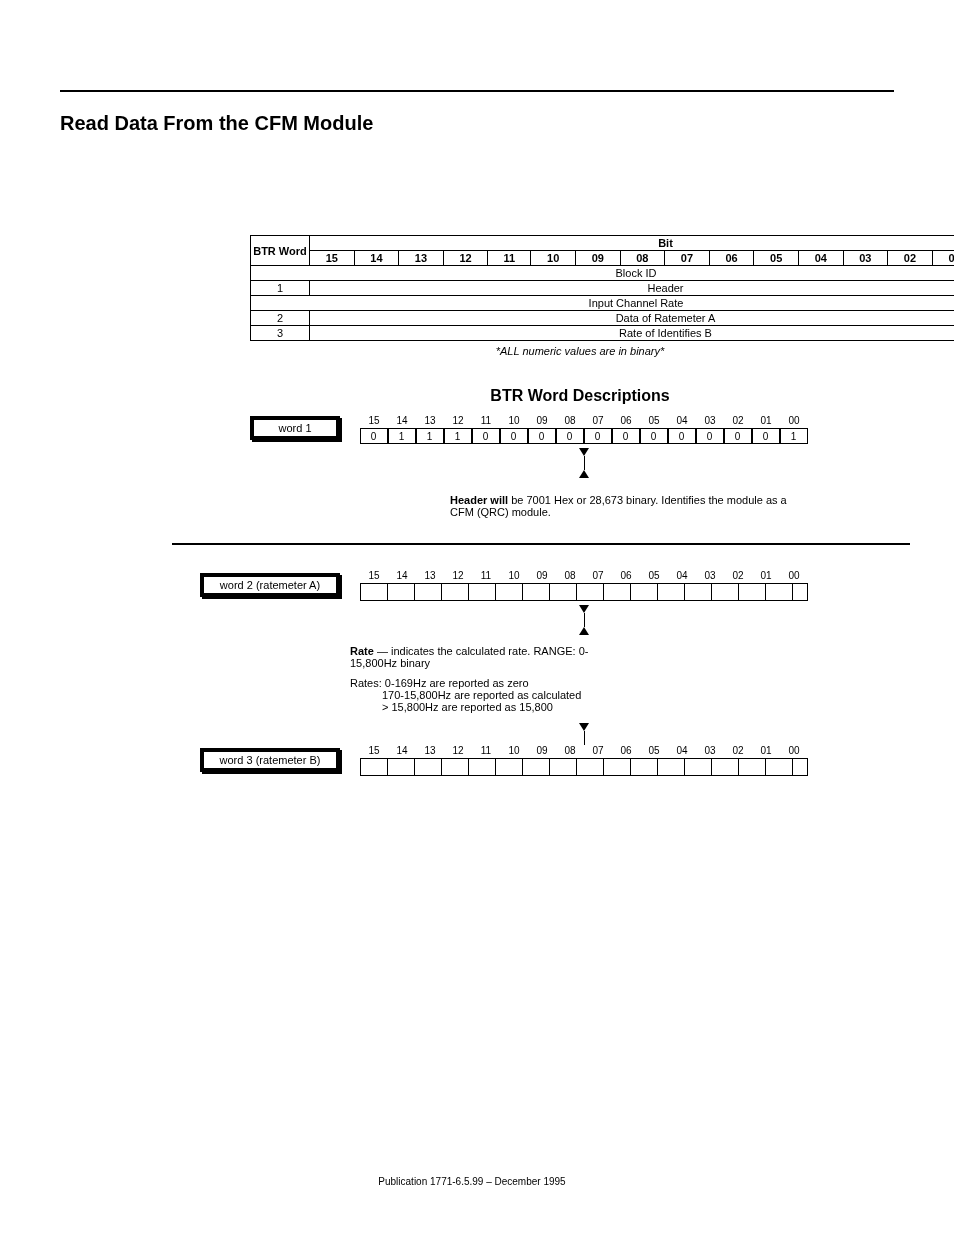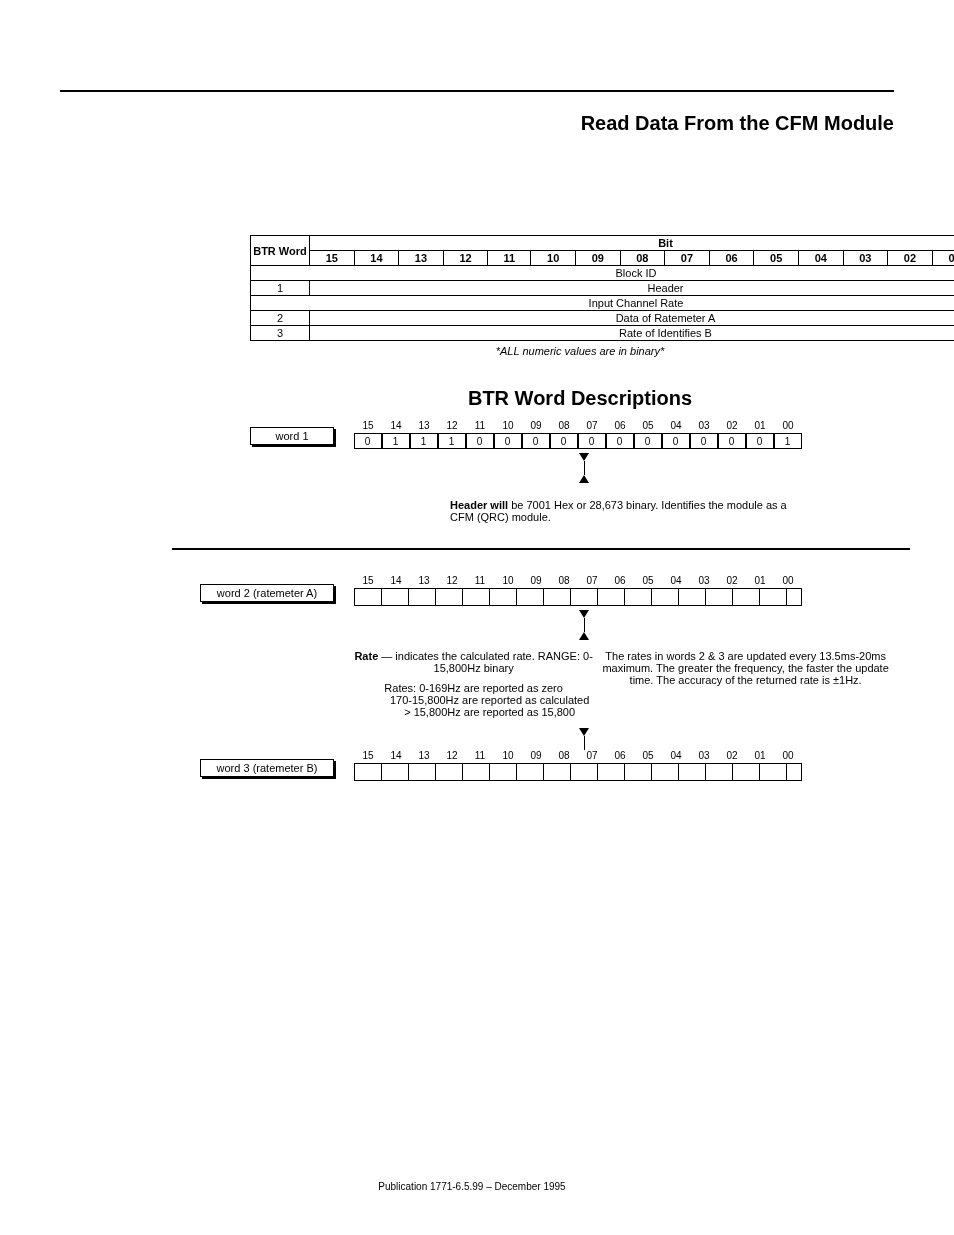--- a/index.html
+++ b/index.html
@@ -9,21 +9,21 @@
     padding: 40px 60px;
     color: #000;
     width: 954px;
     box-sizing: border-box;
   }
   .hr-top {
     border-top: 2px solid #000;
     margin: 50px 0 10px 0;
   }
   .page-title {
-    text-align: right;
+    text-align: left;
     font-size: 20px;
     font-weight: bold;
     margin: 20px 0 100px 0;
   }
   
   .btr-table {
     border-collapse: collapse;
     width: 772px;
     margin-left: 190px;
     font-size: 11px;
@@ -38,34 +38,34 @@
   .footnote {
     text-align: center;
     font-style: italic;
     font-size: 11px;
     margin-top: 4px;
   }
   
   .subhead {
     text-align: center;
     font-weight: bold;
-    font-size: 20px;
+    font-size: 16px;
     margin: 30px 0 10px 0;
     width: 660px;
     margin-left: 190px;
   }
   
   .bitrow {
     display: flex;
     align-items: flex-end;
     margin-top: 6px;
     margin-left: 120px;
   }
   .word-box {
-    border: 1px solid #000000;
+    border: 4px solid #000000;
     box-shadow: 2px 2px 0 #000;
     padding: 2px 6px;
     font-size: 11px;
     min-width: 120px;
     text-align: center;
     margin-right: 20px;
     background: #fff;
     margin-bottom: 4px;
   }
   .bit-col {
@@ -128,21 +128,20 @@
     border-top: 2px solid #000;
     margin: 25px 0 25px 0;
     width: 738px;
     margin-left: 112px;
   }
   .two-col {
     display: flex;
     margin-left: 290px;
     font-size: 11px;
     margin-top: 10px;
-    text-align: center;
   }
   .two-col .left { width: 250px; }
   .two-col .right { width: 300px; }
   .pubnote {
     text-align: center;
     font-size: 10px;
     margin-top: 400px;
     margin-right: 10px;
   }
   b { font-weight: bold; }
@@ -363,21 +362,20 @@
 </div>
 
 <div class="two-col">
   <div class="left">
     <div><b>Rate</b><span> — indicates the calculated rate. RANGE: 0-15,800Hz binary</span></div>
     <div style="height:8px;"></div>
     <div>Rates: 0-169Hz are reported as zero</div>
     <div style="padding-left:32px;">170-15,800Hz are reported as calculated</div>
     <div style="padding-left:32px;">&gt; 15,800Hz are reported as 15,800</div>
   </div>
-  <div class="right">The rates in words 2 &amp; 3 are updated every 13.5ms-20ms maximum.  The greater the frequency, the faster the update time.  The accuracy of the returned rate is ±1Hz.</div>
 </div>
 
 <div class="brace-wrap" style="margin-top:10px;">
   <div class="arrow-down"></div>
   <div class="conn-line"></div>
 </div>
 
 <div class="bitrow" style="margin-left:140px;margin-top:0;">
   <div class="word-box">word 3 (ratemeter B)</div>
   <div>

